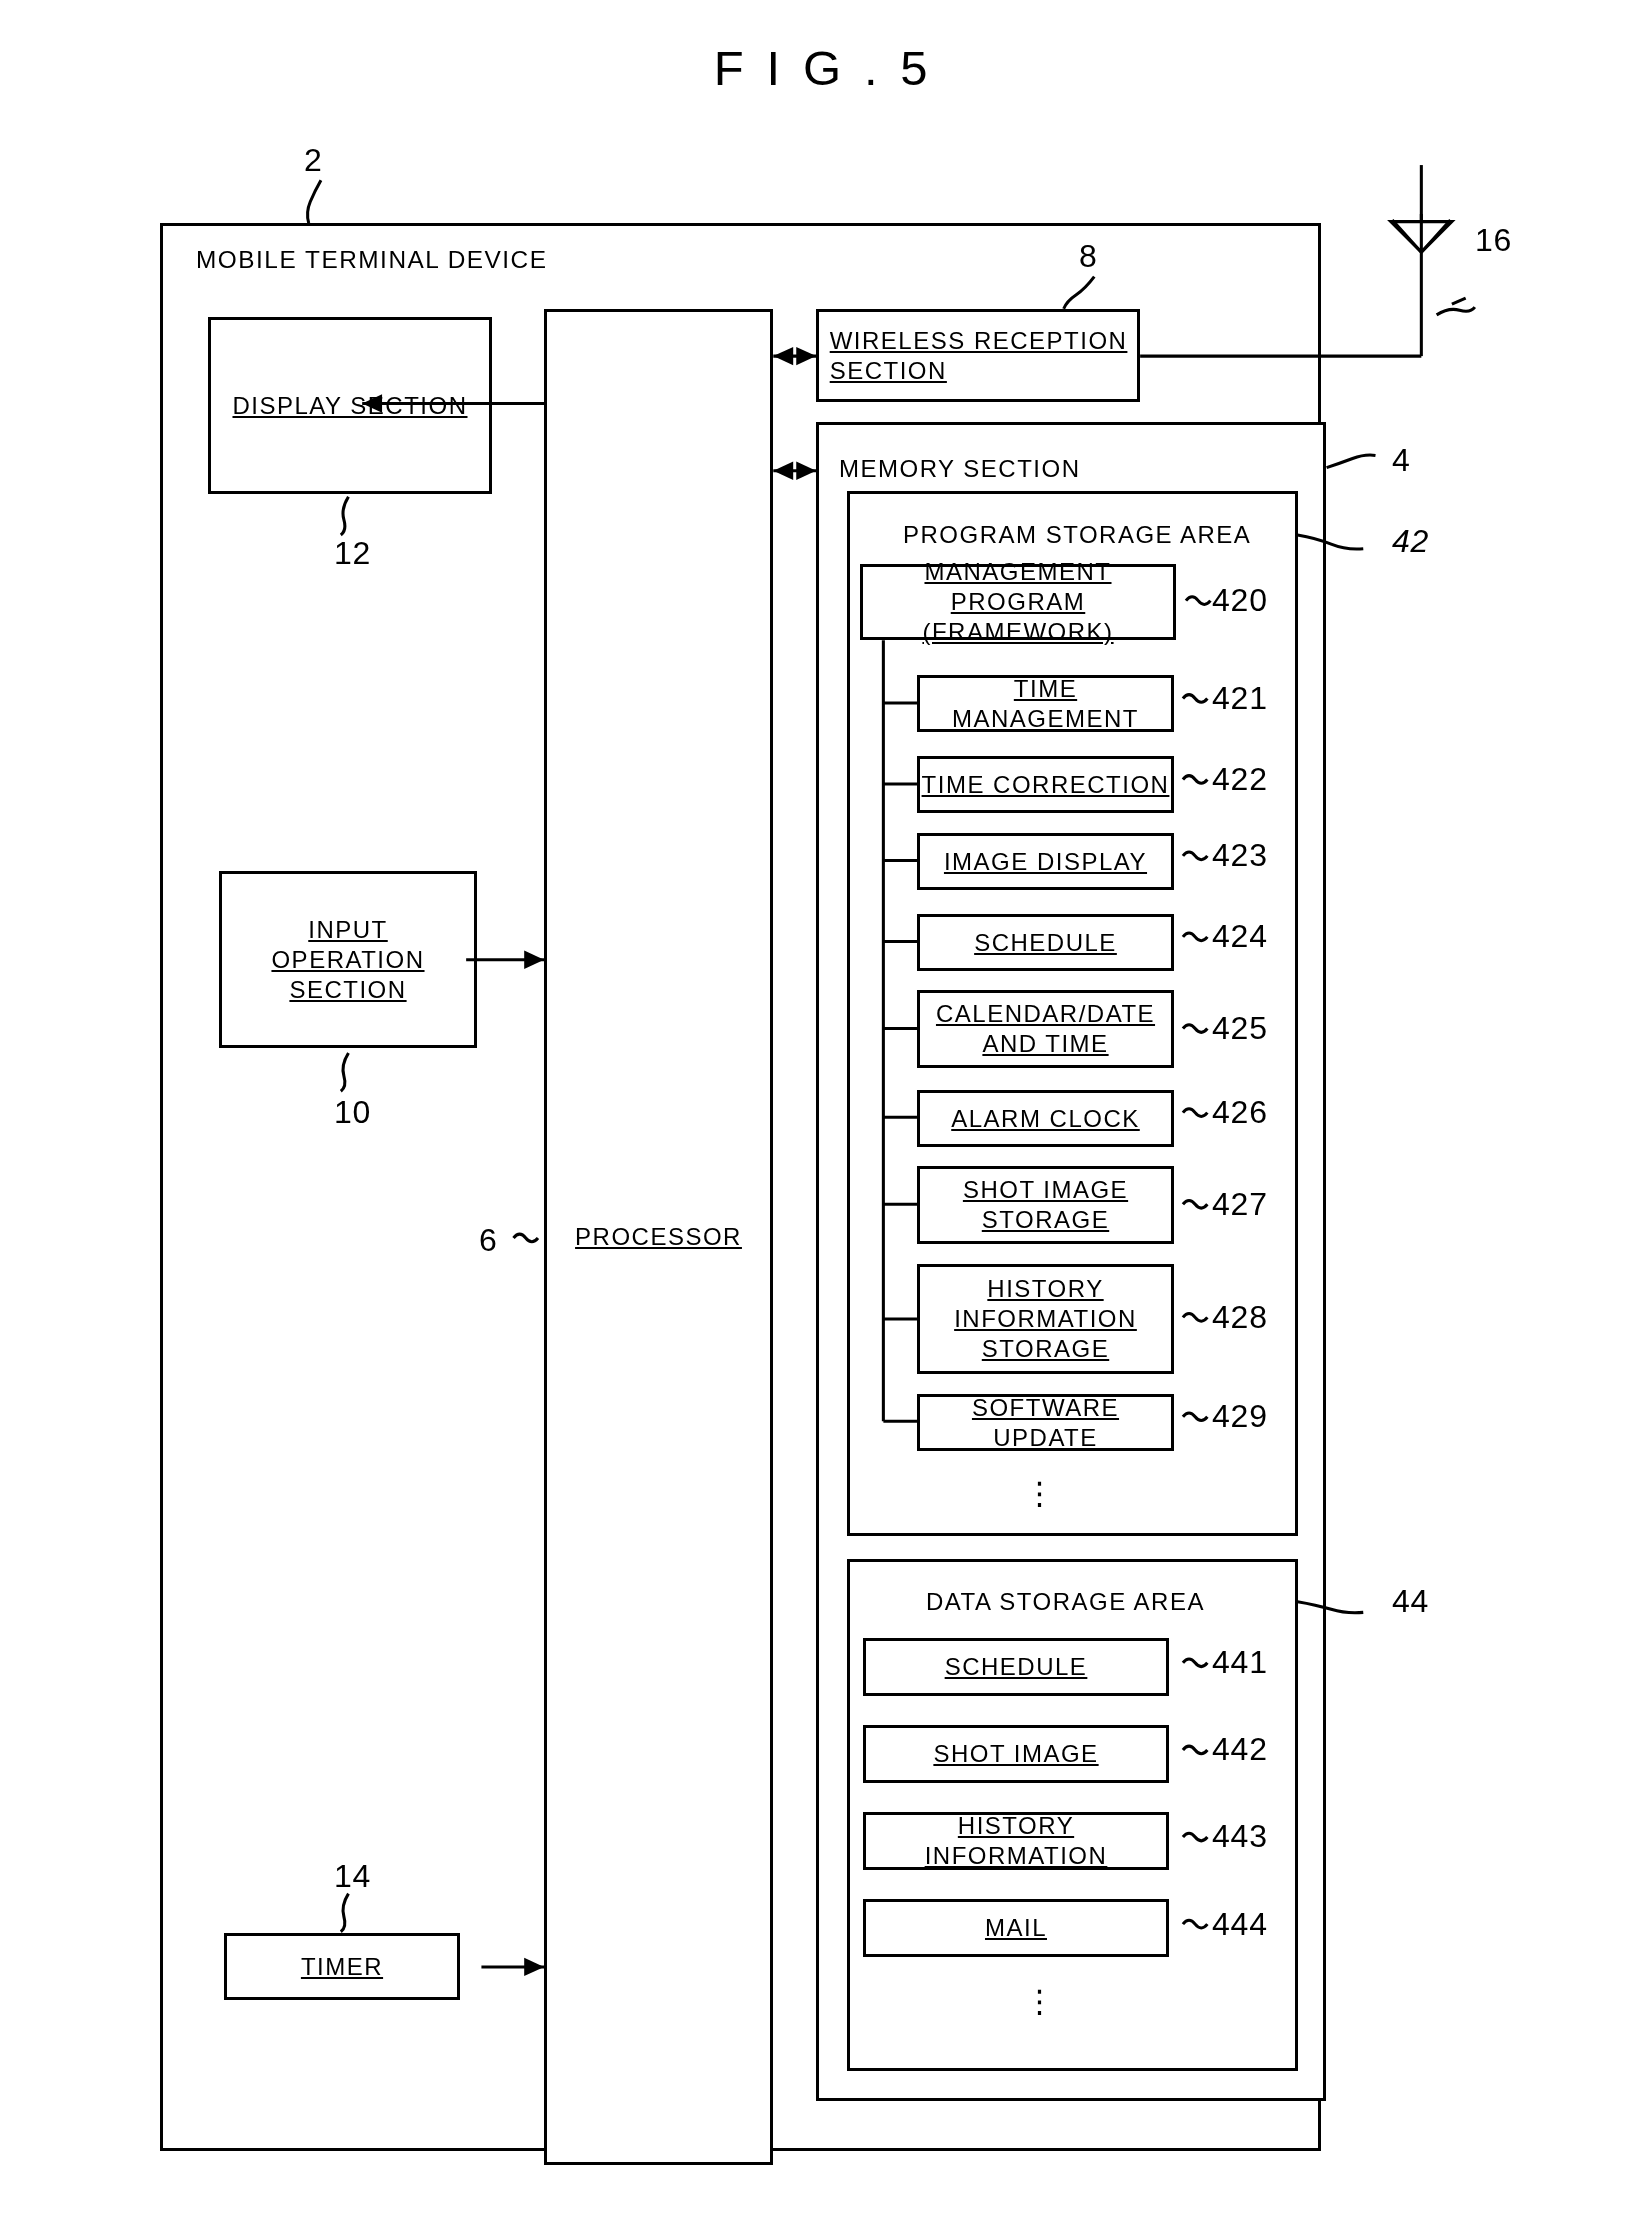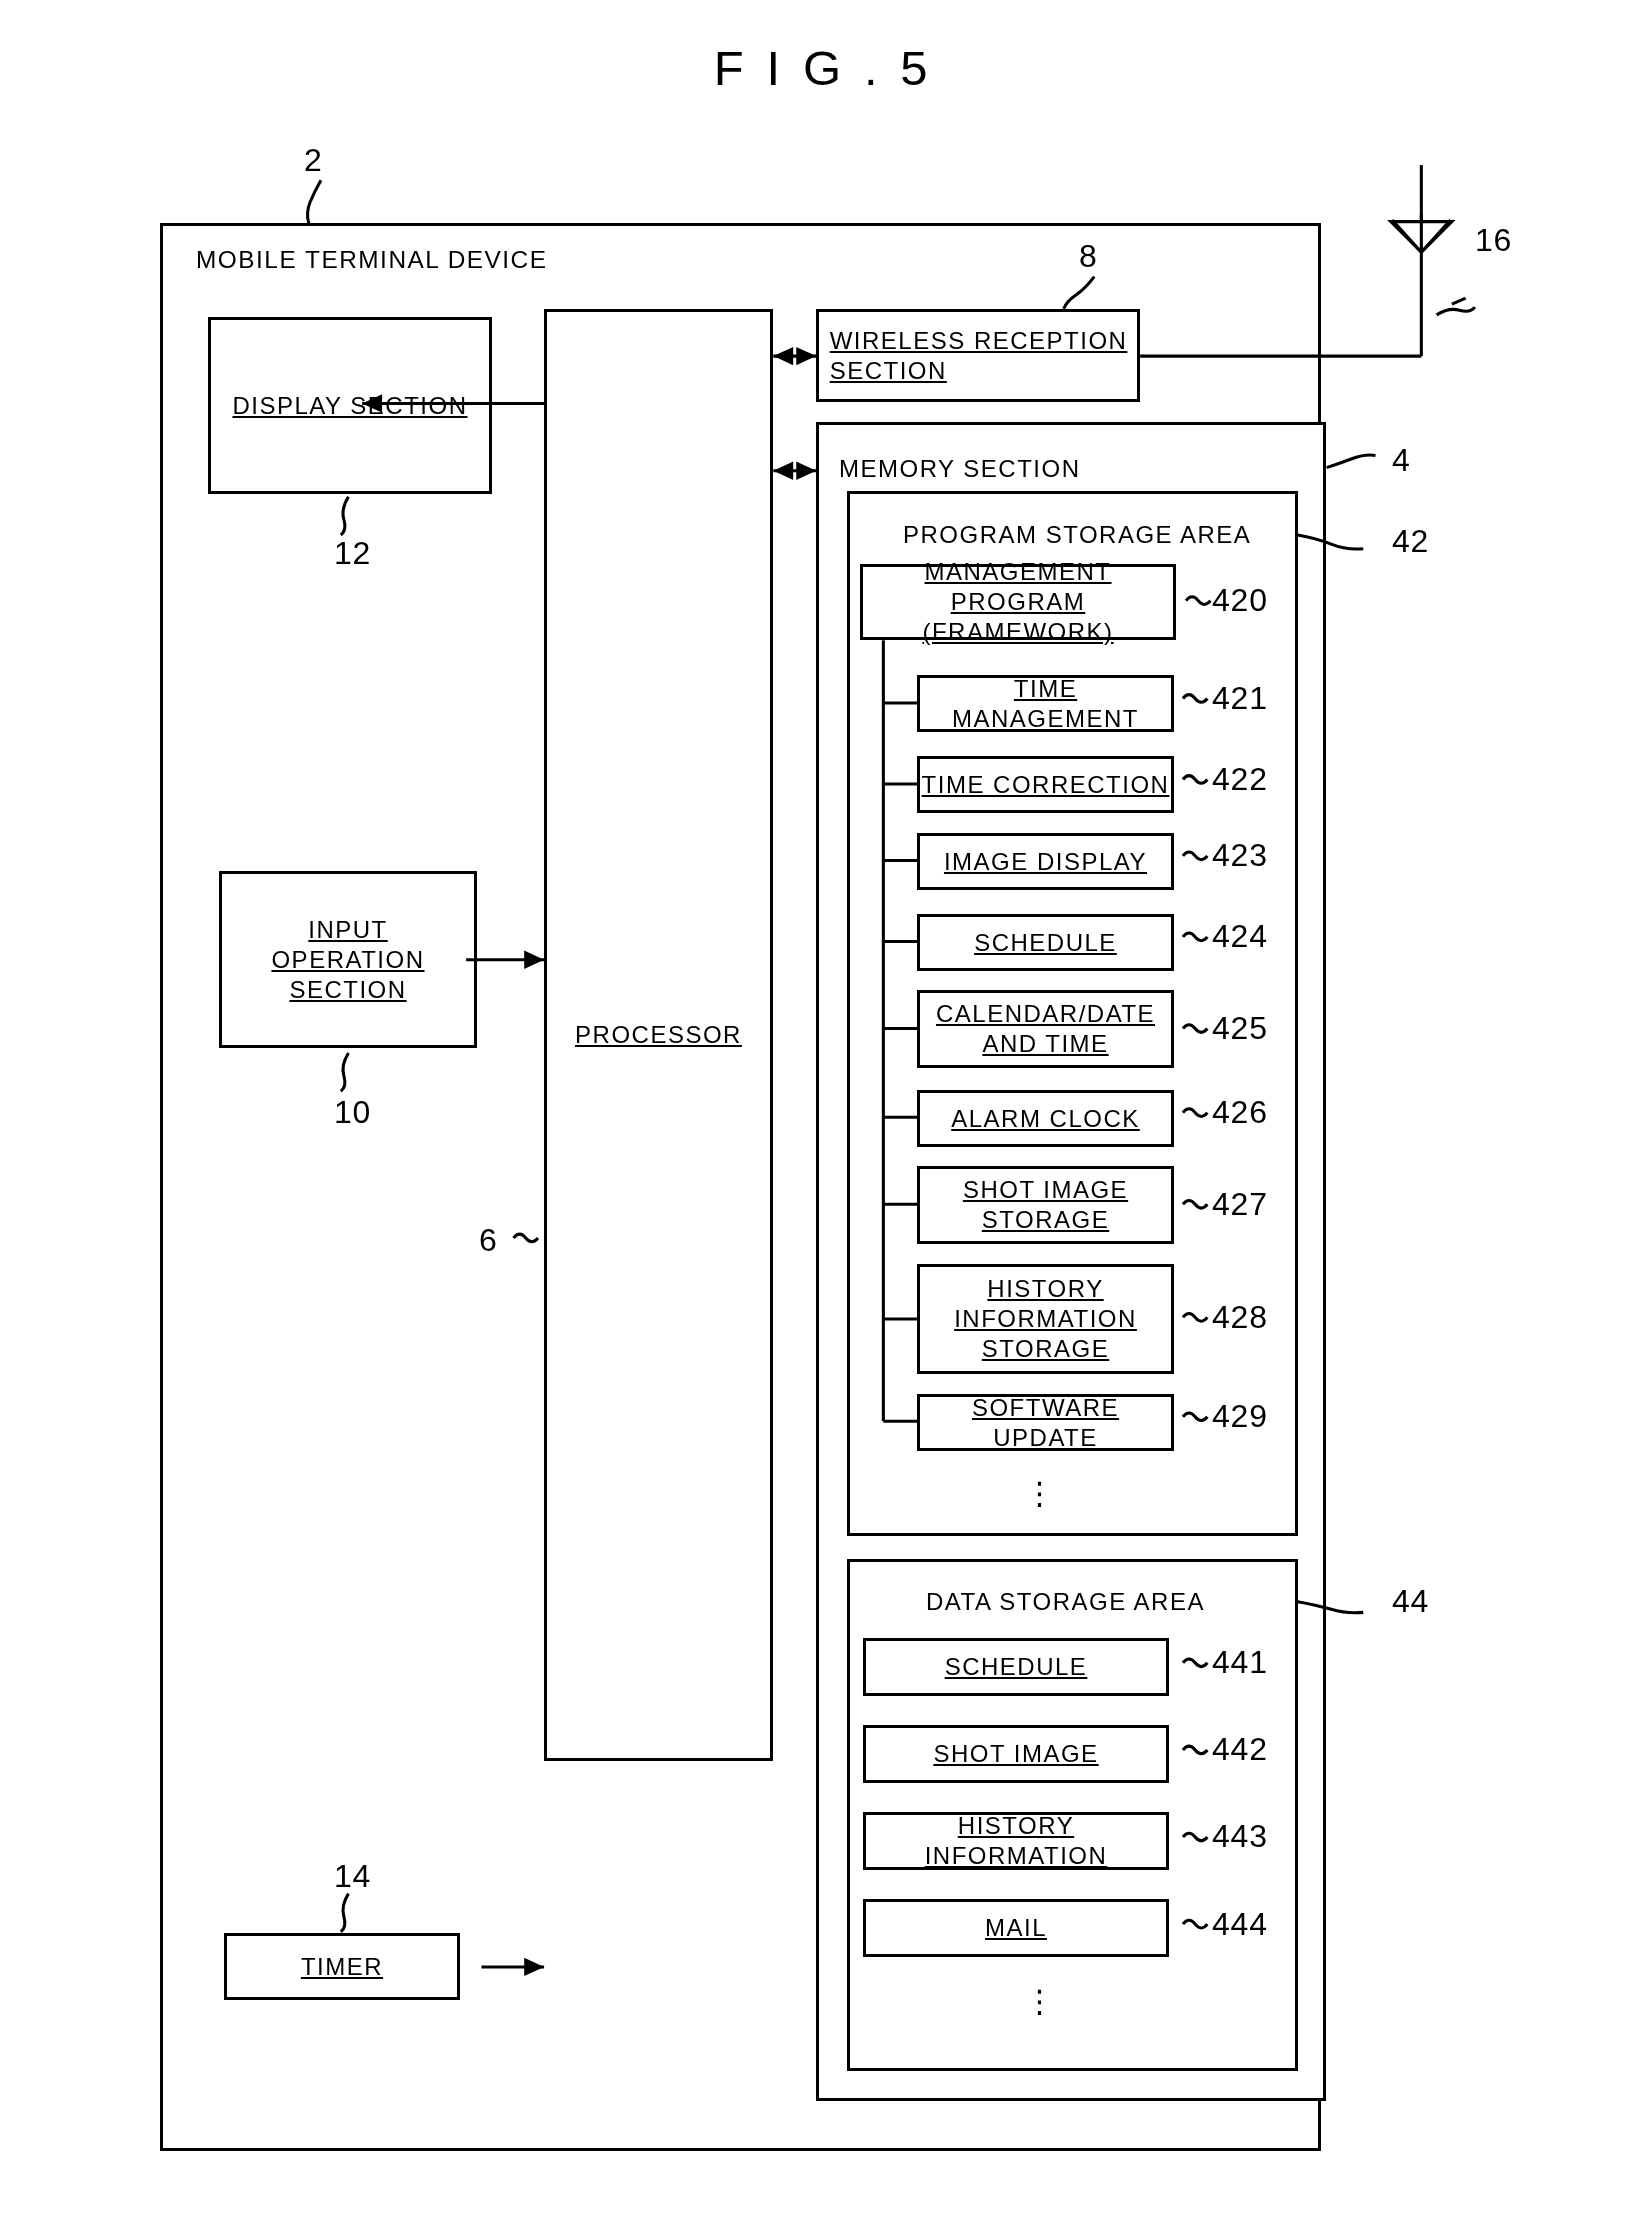--- a/index.html
+++ b/index.html
@@ -26,21 +26,21 @@
 </div>
 <div class="num" style="left:334px;top:535px;">12</div>
 
 <div class="box celltext" style="left:208px;top:871px;width:258px;height:177px;flex-direction:column;margin-left:11px;">
   <span>INPUT</span>
   <span>OPERATION</span>
   <span>SECTION</span>
 </div>
 <div class="num" style="left:334px;top:1094px;">10</div>
 
-<div class="box celltext" style="left:544px;top:309px;width:229px;height:1452px;">
+<div class="box celltext" style="left:544px;top:309px;width:229px;height:1856px;">
   <span>PROCESSOR</span>
 </div>
 <div class="num" style="left:479px;top:1222px;">6</div>
 
 <div class="box celltext" style="left:224px;top:1933px;width:236px;height:67px;">
   <span>TIMER</span>
 </div>
 <div class="num" style="left:334px;top:1858px;">14</div>
 
 <div class="box" style="left:816px;top:309px;width:324px;height:93px;flex-direction:column;align-items:flex-start;justify-content:center;padding-left:10.7px;">
@@ -49,21 +49,21 @@
 </div>
 <div class="num" style="left:1079px;top:238px;">8</div>
 <div class="num" style="left:1475px;top:222px;">16</div>
 
 <div class="box" style="left:816px;top:422px;width:510px;height:1679px;display:block;"></div>
 <div class="lbl celltext" style="left:839px;top:455px;">MEMORY SECTION</div>
 <div class="num" style="left:1392px;top:442px;">4</div>
 
 <div class="box" style="left:847px;top:491px;width:451px;height:1045px;display:block;"></div>
 <div class="lbl celltext" style="left:903px;top:521px;">PROGRAM STORAGE AREA</div>
-<div class="num" style="left:1392px;top:523px;">42</div>
+<div class="num" style="left:1392px;top:523px;font-style:italic;">42</div>
 
 <div class="box" style="left:860px;top:564px;width:316px;height:76px;flex-direction:column;">
   <span class="celltext">MANAGEMENT PROGRAM</span>
   <span class="celltext">(FRAMEWORK)</span>
 </div>
 <div class="num" style="left:1212px;top:582px;">420</div>
 
 <div class="box" style="left:917px;top:675px;width:257px;height:57px;">
   <span class="celltext">TIME MANAGEMENT</span>
 </div>

